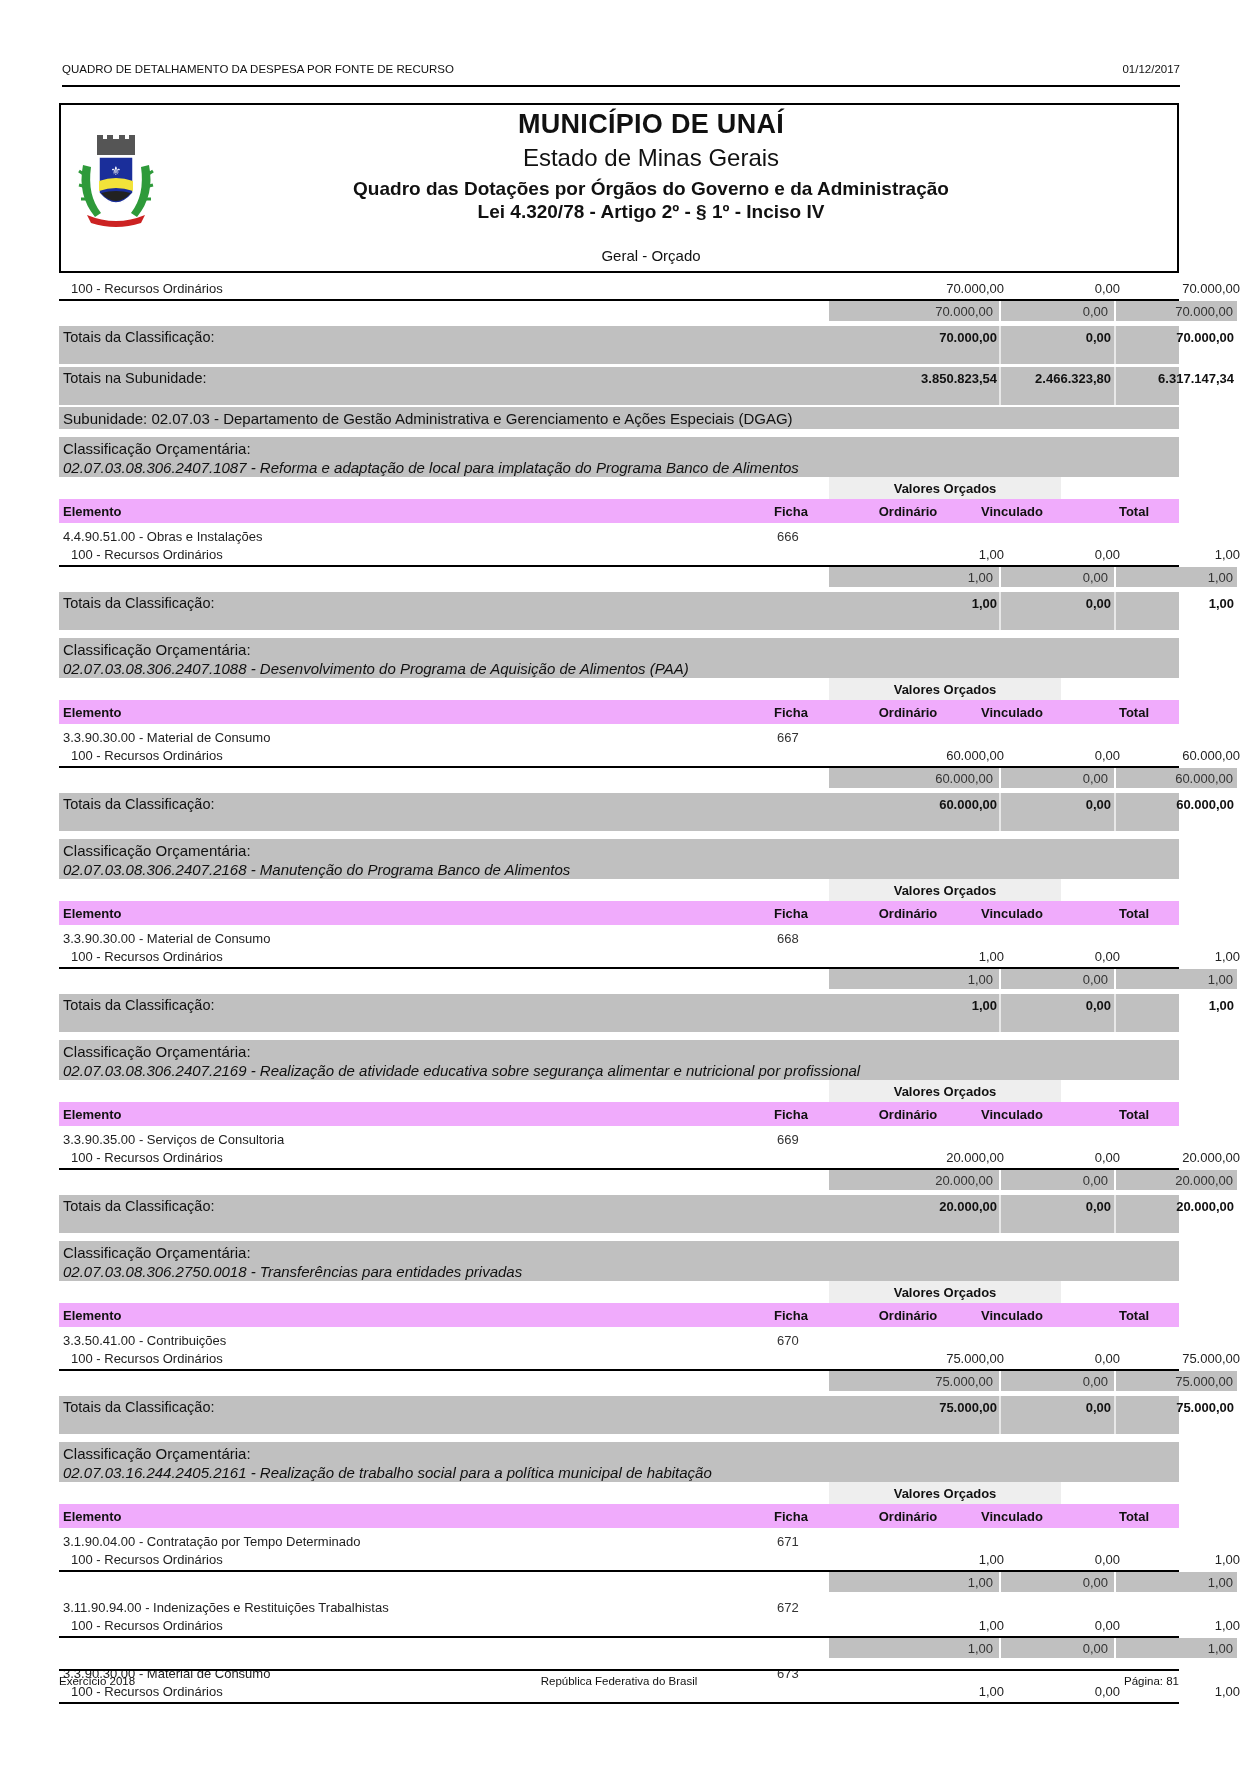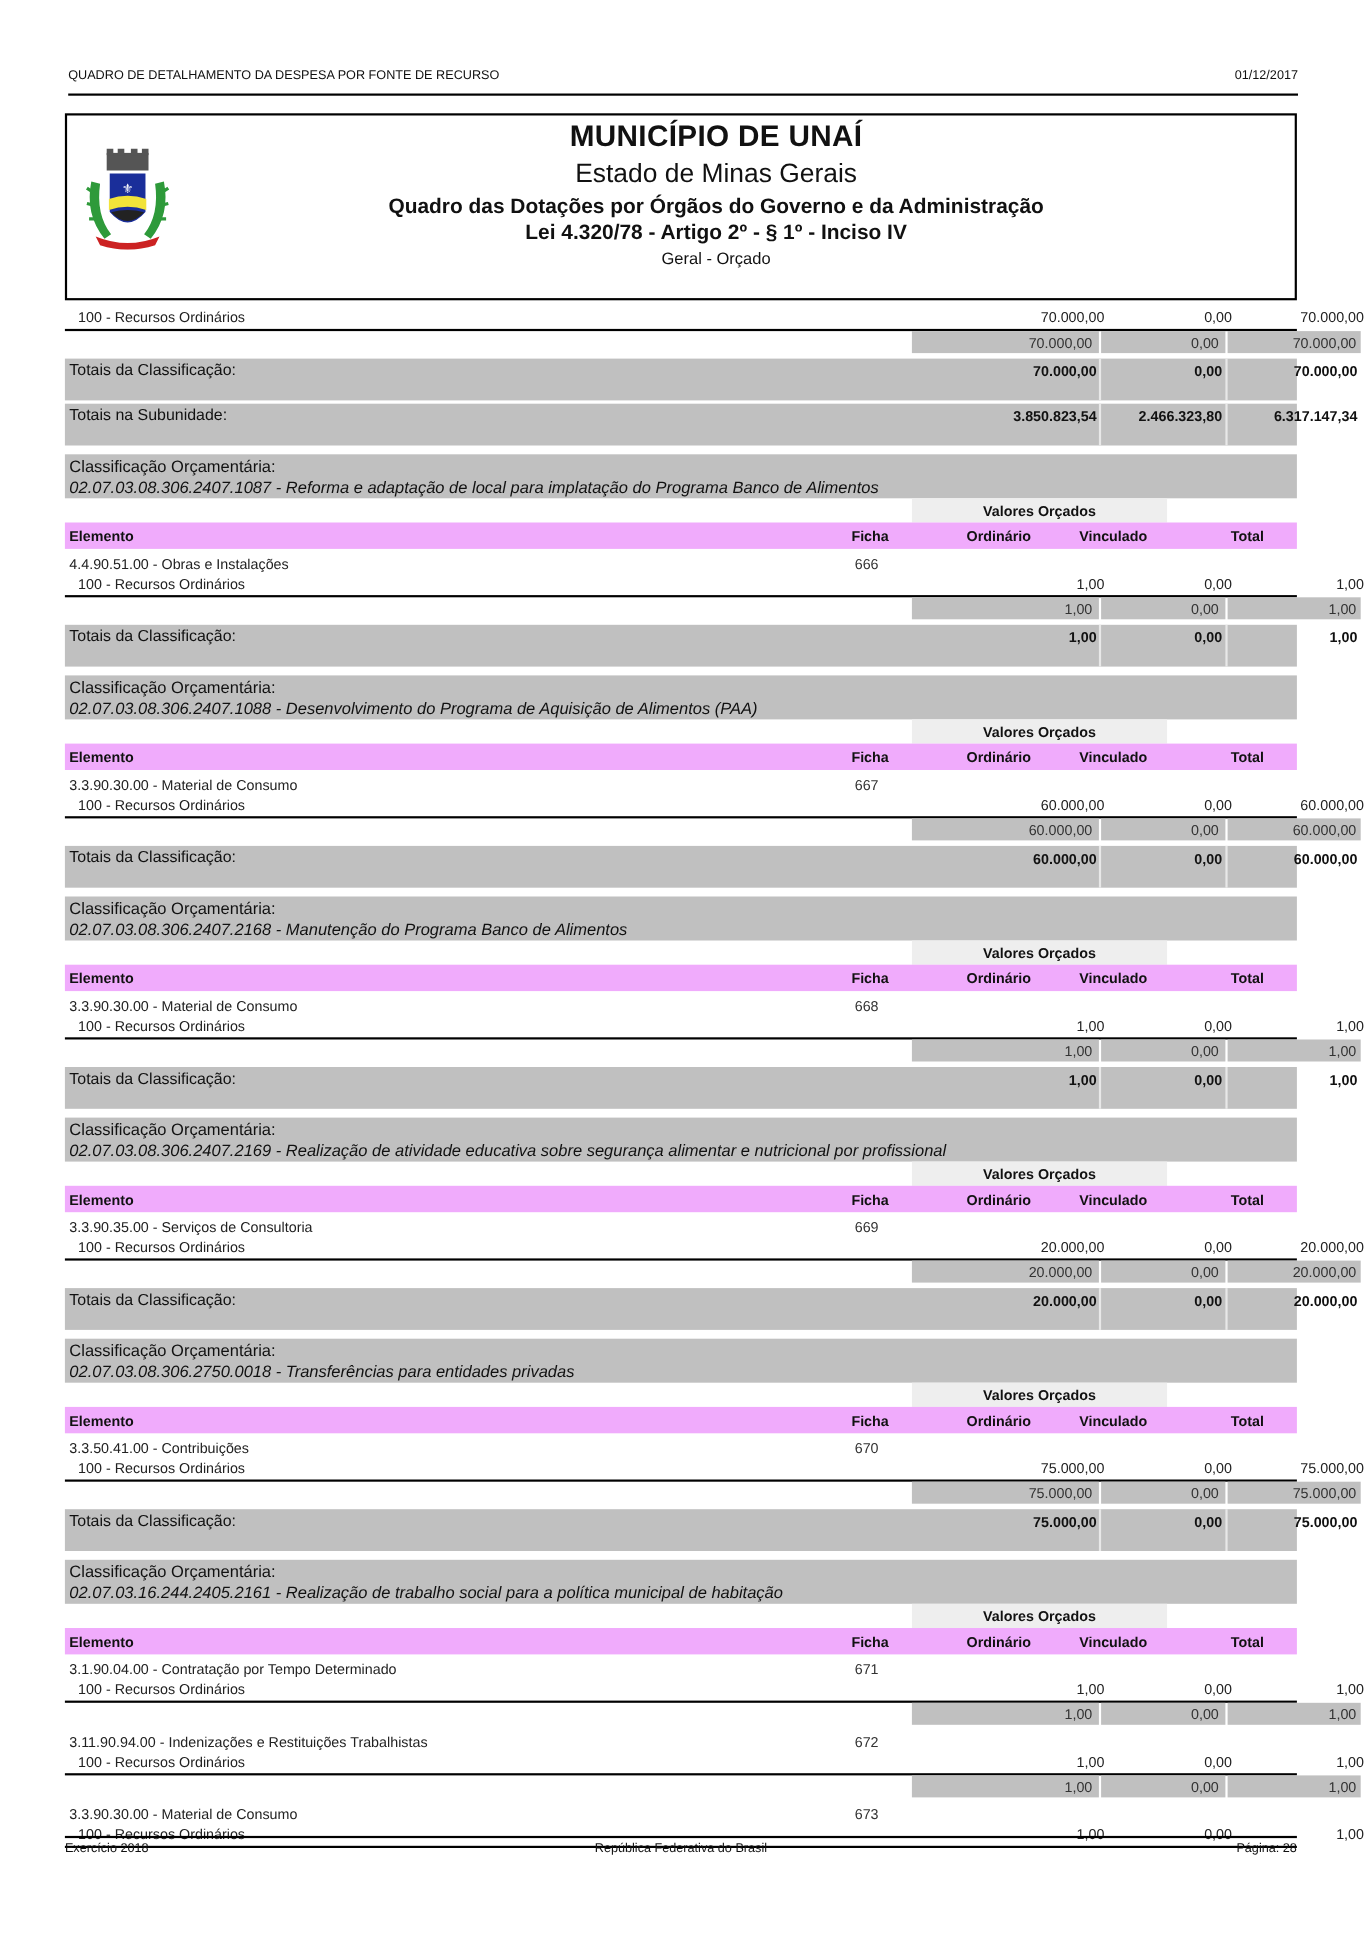--- a/index.html
+++ b/index.html
@@ -17,21 +17,21 @@
   .title-box {
     position: absolute; left: 59px; top: 103px; width: 1120px; height: 170px;
     border: 2px solid #000; box-sizing: border-box;
   }
   .crest { position: absolute; left: 14px; top: 30px; width: 82px; height: 92px; }
   .title-lines { position: absolute; left: 0; right: 0; top: 0; text-align: center; padding-left: 64px; }
   .t1 { font-size: 27px; font-weight: bold; margin-top: 4px; letter-spacing: 0.3px; }
   .t2 { font-size: 24px; margin-top: 4px; }
   .t3 { font-size: 19px; font-weight: bold; margin-top: 6px; }
   .t4 { font-size: 19px; font-weight: bold; margin-top: 1px; }
-  .t5 { font-size: 15px; margin-top: 4px; }
+  .t5 { font-size: 15px; margin-top: 24px; }
 
   .content { position: absolute; left: 59px; top: 281px; width: 1120px; }
   .num { position: absolute; text-align: right; top: 1px; }
   .cell-ord { left: 773px; width: 172px; }
   .cell-vin { left: 945px; width: 116px; }
   .cell-tot { left: 1063px; width: 118px; }
   .label { position: absolute; left: 4px; top: 2px; }
   .label-indent { position: absolute; left: 12px; top: 2px; }
   .ficha { position: absolute; left: 718px; top: 2px; width: 60px; font-size: 13px; color:#333; }
 
@@ -151,20 +151,23 @@
     <span class="num cell-tot" style="left:1057px;width:118px">70.000,00</span>
   </div>
   <div class="bar">
     <span class="label">Totais na Subunidade:</span>
     <span class="vsep" style="left:940px"></span>
     <span class="vsep" style="left:1055px"></span>
     <span class="num" style="left:770px;width:168px">3.850.823,54</span>
     <span class="num" style="left:942px;width:110px">2.466.323,80</span>
     <span class="num" style="left:1057px;width:118px">6.317.147,34</span>
   </div>
+  <div class="sub-title">
+    <span class="label">Subunidade: 02.07.03 - Departamento de Gestão Administrativa e Gerenciamento e Ações Especiais (DGAG)</span>
+  </div>
 
   <div id="classifications">
     <div class="class-head">
       <span class="l1">Classificação Orçamentária:</span>
       <span class="l2">02.07.03.08.306.2407.1087 - Reforma e adaptação de local para implatação do Programa Banco de Alimentos</span>
     </div>
     <div class="valores">
       <div class="box">Valores Orçados</div>
     </div>
     <div class="colhead">
@@ -406,14 +409,14 @@
         <span class="num cell-vin">0,00</span>
         <span class="num cell-tot">1,00</span>
       </div>
       <div class="sep"></div>
     </div>
 </div>
 
 <div class="page-footer">
   <span class="f-left">Exercício 2018</span>
   <span class="f-center">República Federativa do Brasil</span>
-  <span class="f-right">Página: 28</span>
+  <span class="f-right">Página: 81</span>
 </div>
 
 </body></html>

